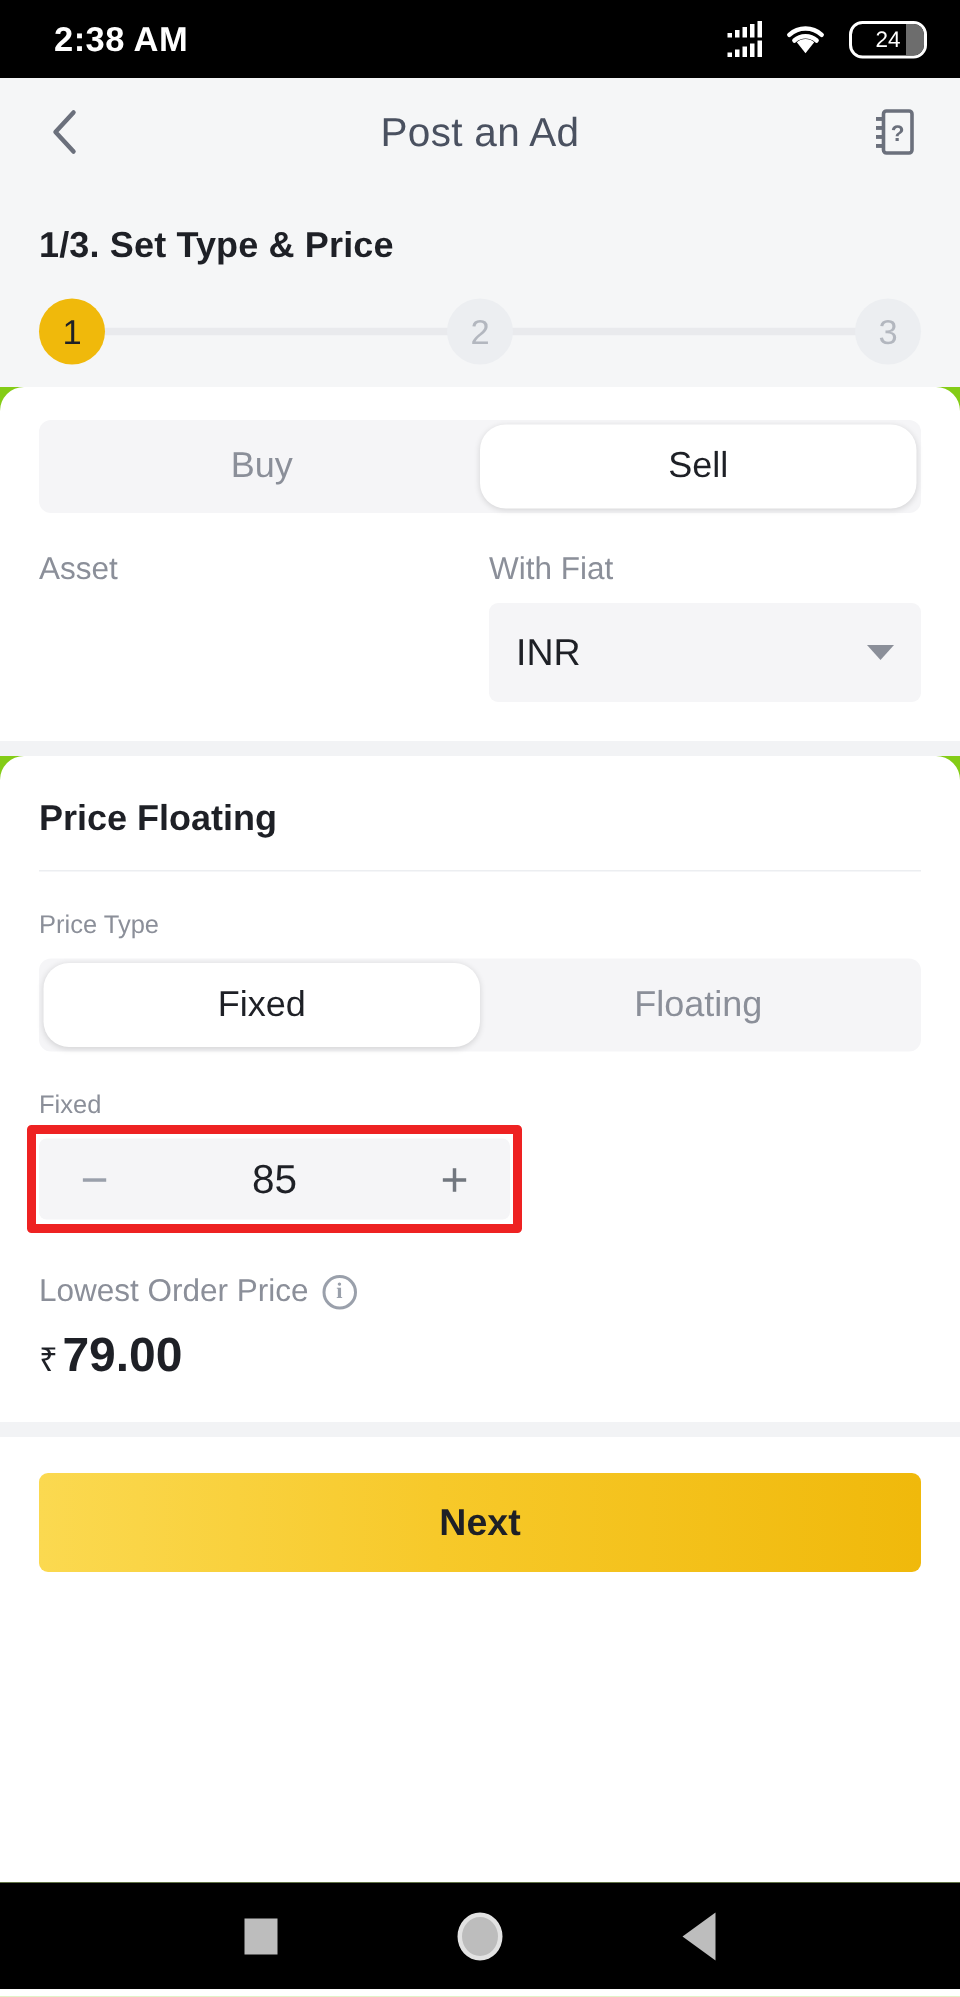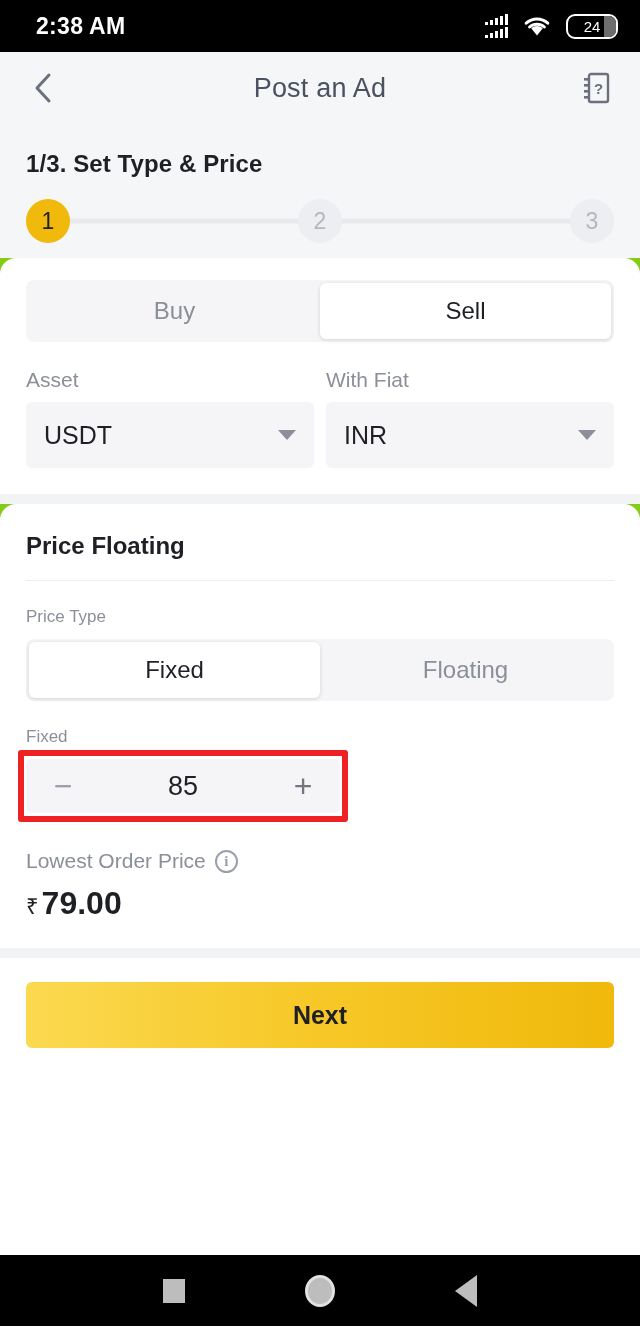--- a/index.html
+++ b/index.html
@@ -183,20 +183,21 @@
     justify-content: center;
     font-size: 24px;
     color: #8b8f99;
     border-radius: 6px;
     cursor: pointer;
   }
   .seg-item.on {
     background: #ffffff;
     color: #1e2026;
     box-shadow: 0 1px 4px rgba(0,0,0,.14);
+    border-radius: 17px;
   }
 
   
   .fields {
     display: flex;
     gap: 12px;
     margin-top: 26px;
   }
   .field { flex: 1; }
   .field-label {
@@ -422,24 +423,20 @@
   </div>
 
   <div class="card">
     <div class="segment">
       <div class="seg-item">Buy</div>
       <div class="seg-item on">Sell</div>
     </div>
     <div class="fields">
       <div class="field">
         <div class="field-label">Asset</div>
-        <div class="select">
-          <span class="select-value">USDT</span>
-          <span class="caret"></span>
-        </div>
       </div>
       <div class="field">
         <div class="field-label">With Fiat</div>
         <div class="select">
           <span class="select-value">INR</span>
           <span class="caret"></span>
         </div>
       </div>
     </div>
   </div>

